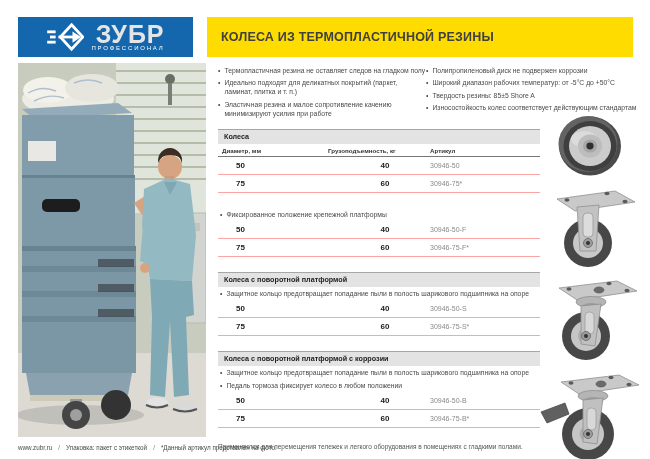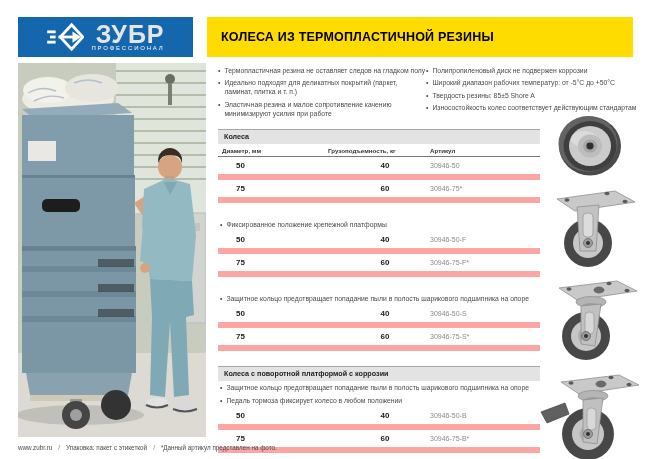--- a/index.html
+++ b/index.html
@@ -12,21 +12,21 @@
     position:absolute; left:18px; top:17px; width:175px; height:40px;
     background:#1467ac; display:flex; align-items:center; justify-content:center; gap:7px;
   }
   .logo-text { display:flex; flex-direction:column; align-items:flex-end; }
   .logo-brand { color:#e5e5e5; font-weight:bold; font-size:25px; line-height:22px; letter-spacing:1px; }
   .logo-sub   { color:#fff; font-size:6px; letter-spacing:1.8px; margin-top:0px; }
   .title-band {
     position:absolute; left:207px; top:17px; width:426px; height:40px; background:#ffdc00;
     display:flex; align-items:center; padding-left:14px; box-sizing:border-box;
   }
-  .title-band span { font-weight:bold; font-size:12.5px; color:#000000; letter-spacing:0.2px; }
+  .title-band span { font-weight:bold; font-size:12.5px; color:#404040; letter-spacing:0.2px; }
   
   .hero { position:absolute; left:18px; top:63px; width:188px; height:374px; }
   
   .features { position:absolute; left:218px; top:67px; width:426px; display:flex; }
   .features ul { list-style:none; margin:0; padding:0; font-size:6.8px; color:#4a4a4a; }
   .features .fl { width:208px; }
   .features .fr { width:218px; }
   .features li { display:flex; gap:4px; margin-bottom:3.5px; line-height:1.32; }
   .dot { color:#4a4a4a; }
   
@@ -38,21 +38,21 @@
   }
   .thead {
     display:grid; grid-template-columns:96px 116px 1fr;
     font-size:6.2px; font-weight:bold; color:#333;
     padding:3px 0 2px 0; border-bottom:1px solid #777; line-height:7px;
   }
   .thead .h1 { padding-left:4px; }
   .thead .h2 { padding-left:14px; }
   .trow {
     display:grid; grid-template-columns:96px 116px 1fr; align-items:center;
-    height:17px; border-bottom:6px solid #fca5a5; font-size:8px;
+    height:17px; border-bottom:1px solid #fca5a5; font-size:8px;
   }
   .trow .v  { font-weight:bold; color:#222; }
   .trow .c1 { padding-left:18px; }
   .trow .c2 { padding-left:26px;text-align:center; }
   .trow .sku { font-weight:normal; color:#8a8a8a; font-size:7px; }
   .note { display:flex; gap:4px; font-size:6.8px; color:#4a4a4a; line-height:1.32; padding:3px 0 1px 2px; }
   .usage-note { font-size:6.5px; color:#555; margin-top:3px; line-height:1.3; }
   
   .products { position:absolute; left:533px; top:114px; width:114px; display:flex; flex-direction:column; gap:5px; align-items:center; }
   .products figure { margin:0; }
@@ -230,20 +230,21 @@
         <span class="sku">30946-50-F</span>
       </div>
       <div class="trow">
         <span class="v c1">75</span>
         <span class="v c2">60</span>
         <span class="sku">30946-75-F*</span>
       </div>
     </div>
 
     <div class="section">
+      <div class="bar">Колеса с поворотной платформой</div>
       <div class="note">
           <span class="dot">•</span>
           <span>Защитное кольцо предотвращает попадание пыли в полость шарикового подшипника на опоре</span>
         </div>
       <div class="trow">
         <span class="v c1">50</span>
         <span class="v c2">40</span>
         <span class="sku">30946-50-S</span>
       </div>
       <div class="trow">

